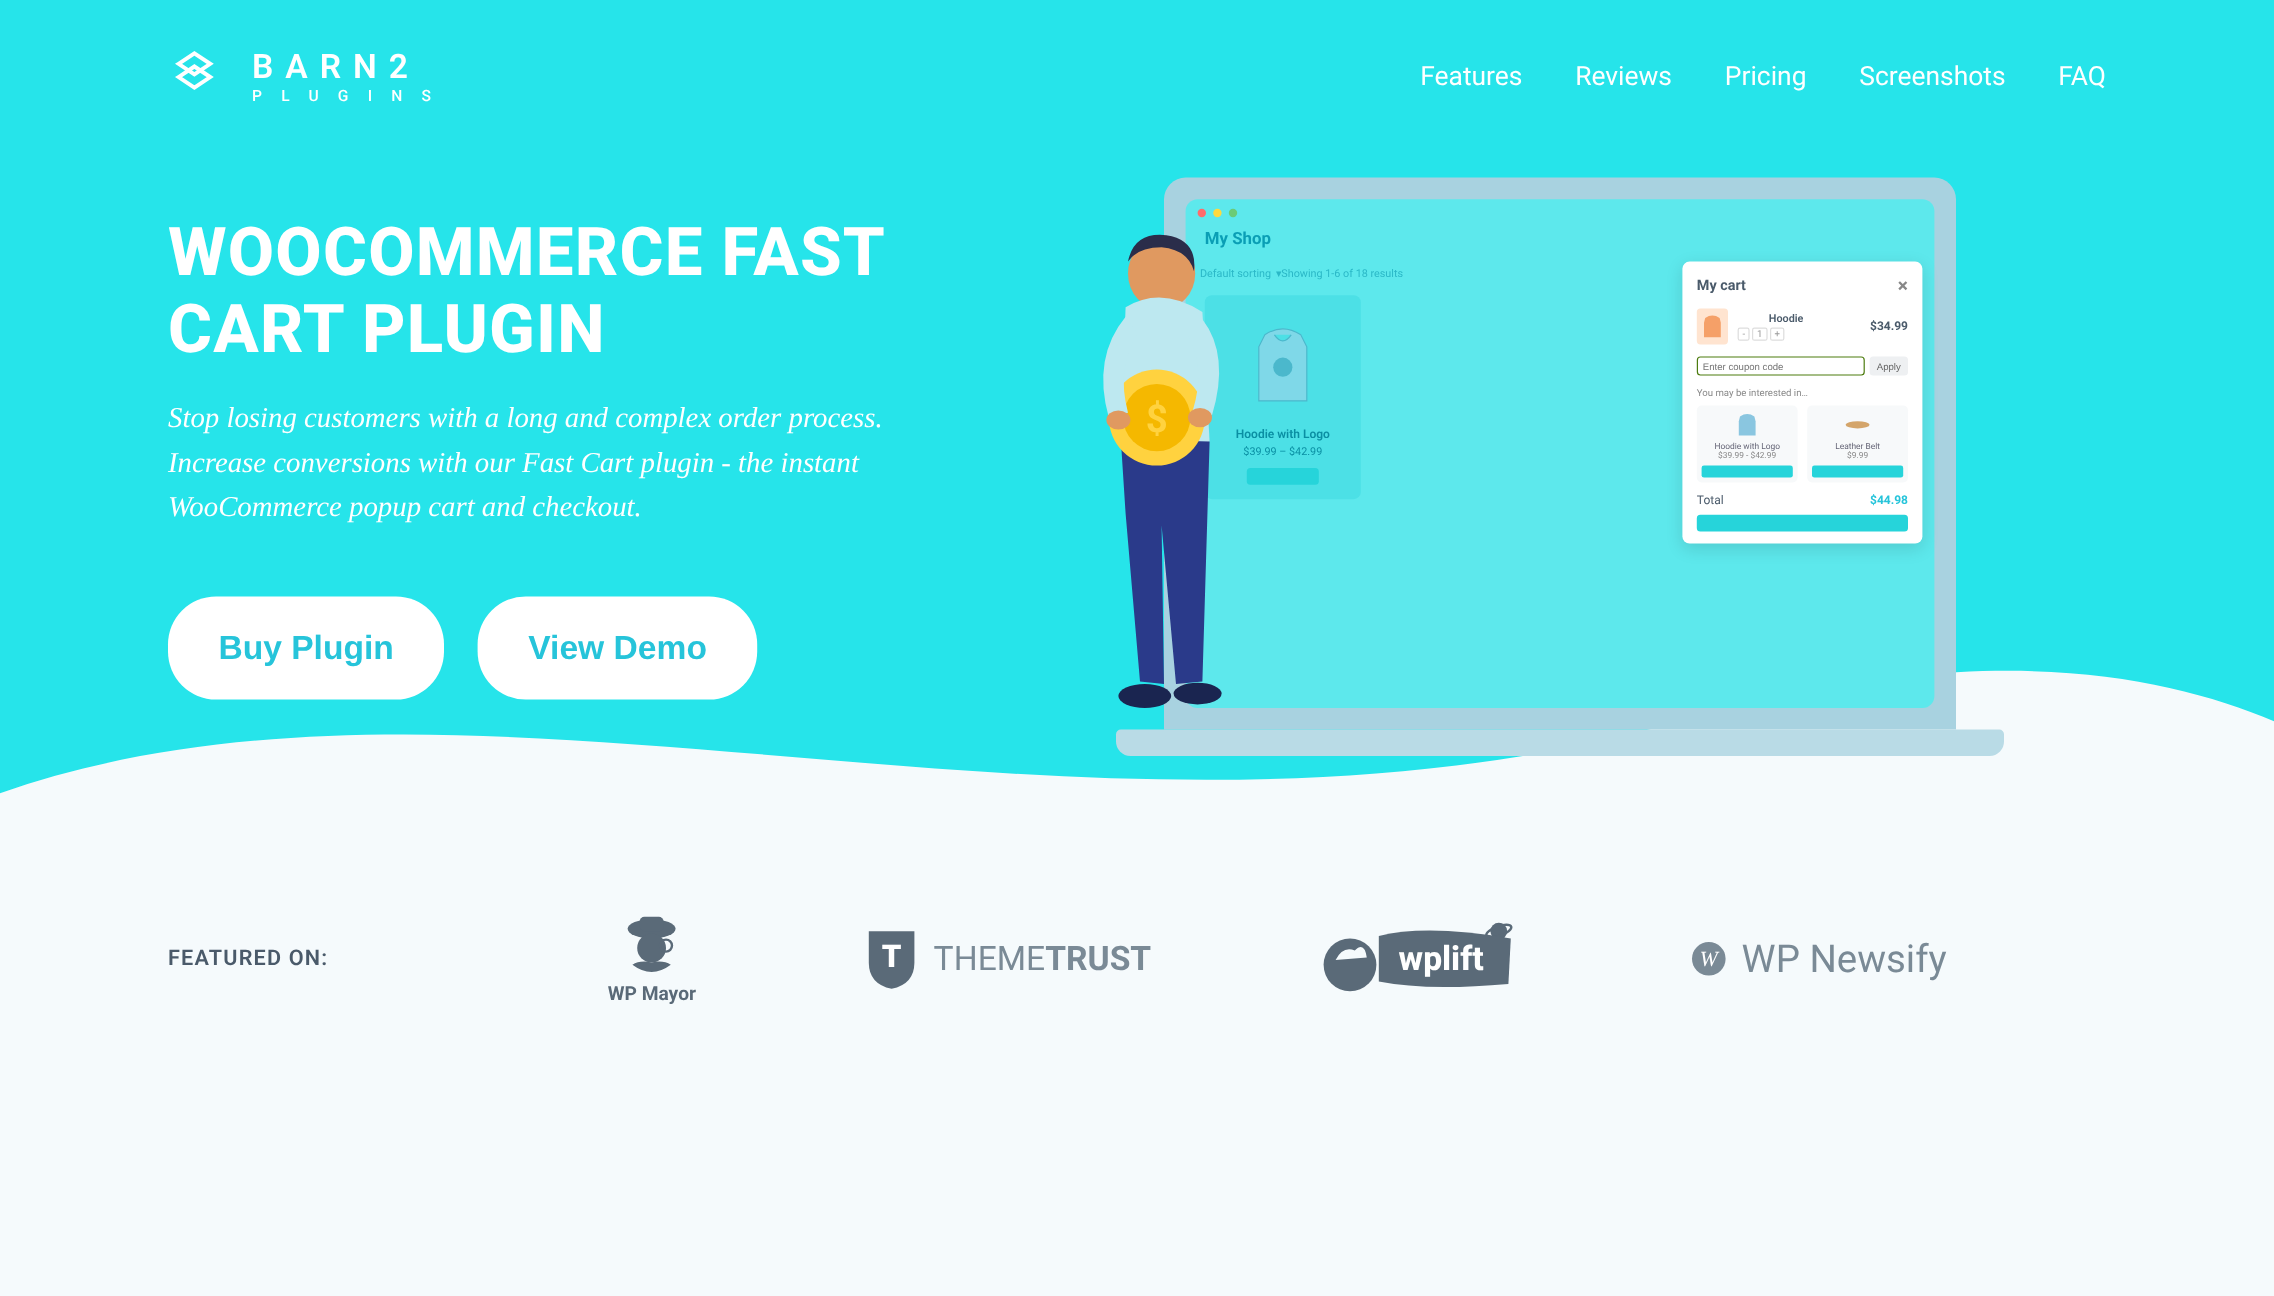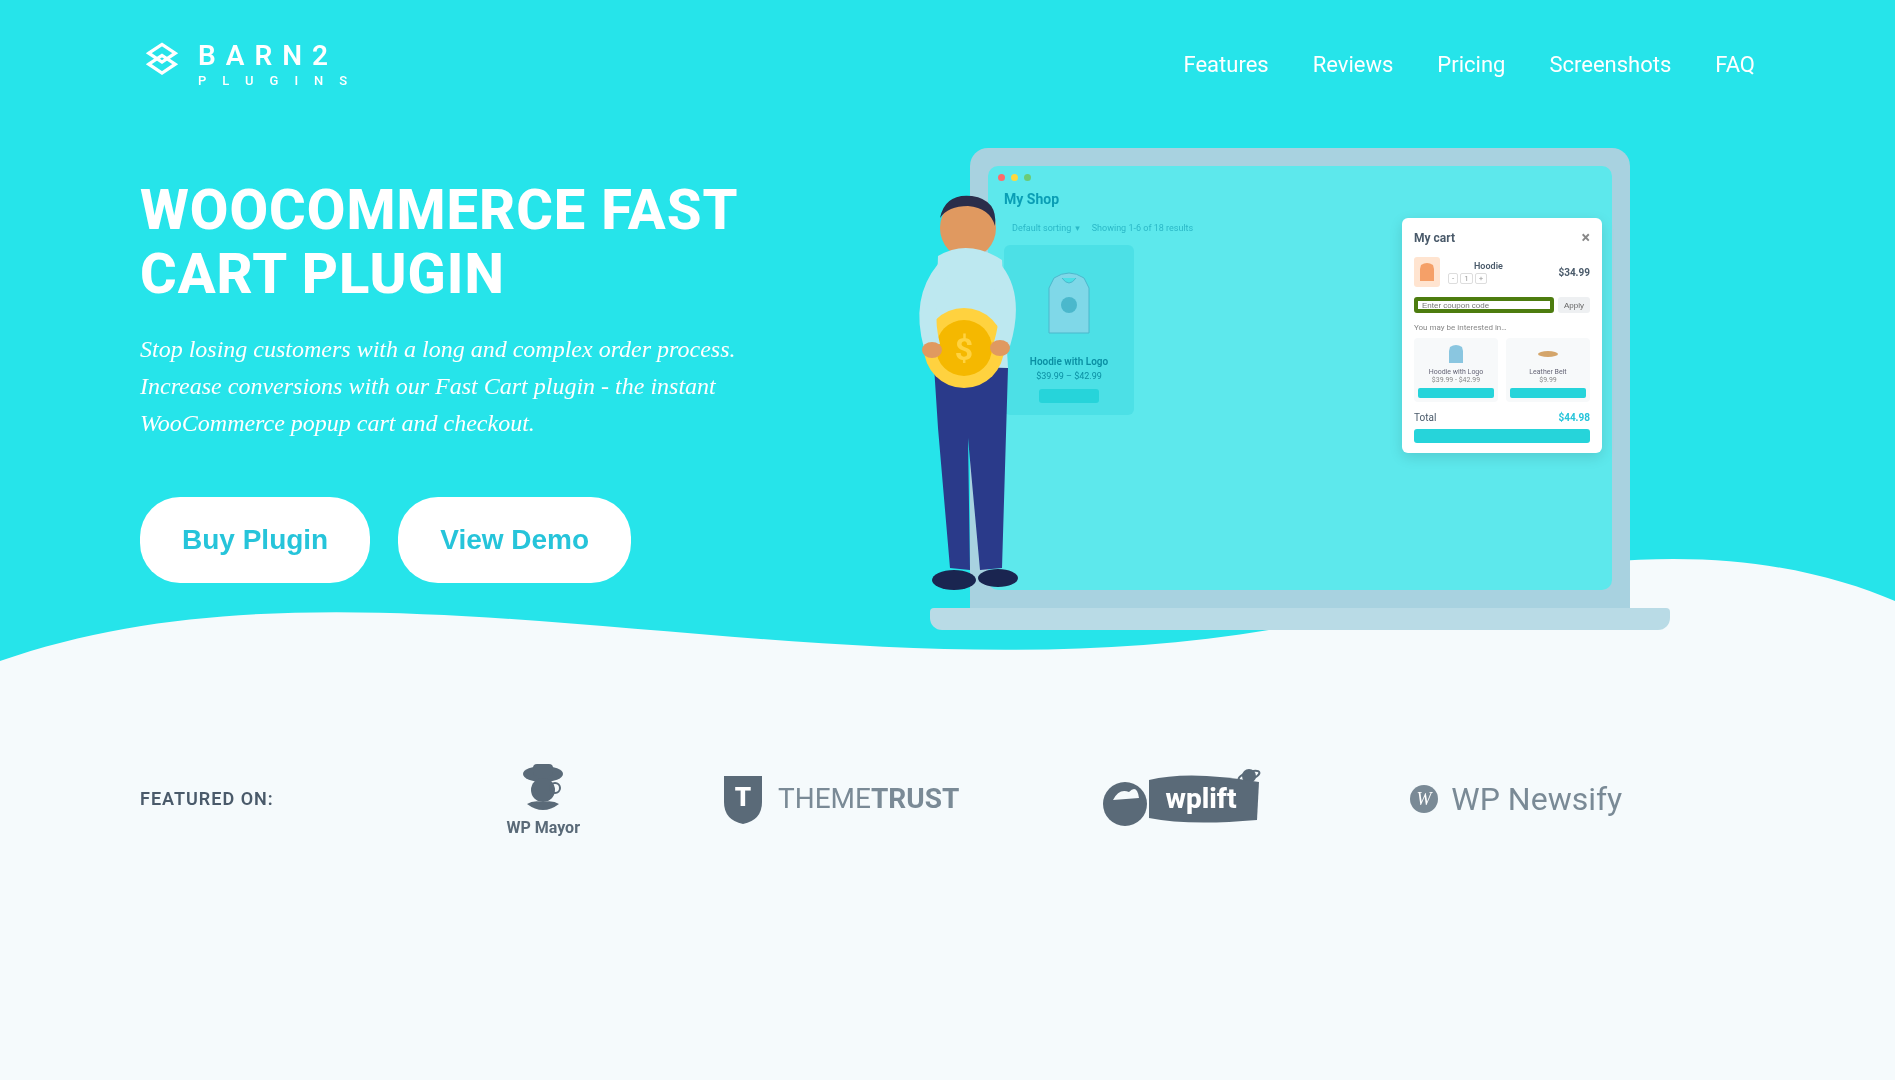--- a/index.html
+++ b/index.html
@@ -27,21 +27,21 @@
 }
 .nav {
   display: flex;
   justify-content: space-between;
   align-items: center;
   margin-bottom: 90px;
 }
 .logo {
   display: flex;
   align-items: center;
-  gap: 14px;
+  gap: 26px;
   color: #fff;
 }
 .logo-icon svg { width: 44px; height: 44px; }
 .logo-text { display: flex; flex-direction: column; line-height: 1; }
 .logo-title { font-size: 28px; font-weight: 600; letter-spacing: 10px; }
 .logo-sub { font-size: 13px; font-weight: 500; letter-spacing: 16px; margin-top: 4px; }
 .nav-links { display: flex; gap: 44px; }
 .nav-links a { color: #fff; text-decoration: none; font-size: 22px; font-weight: 400; }
 .hero-content { display: flex; gap: 40px; position: relative; z-index: 2; }
 .hero-left { flex: 0 0 650px; color: #fff; }
@@ -94,21 +94,21 @@
   border-radius: 10px;
   padding: 8px 10px 10px 10px;
   position: relative;
 }
 .browser-dots { display: flex; gap: 6px; margin-bottom: 10px; }
 .dot { width: 7px; height: 7px; border-radius: 50%; }
 .dot.r { background: #ff6b6b; }
 .dot.y { background: #ffd93d; }
 .dot.g { background: #6bcb77; }
 .shop-title { color: #0a9eb5; font-weight: 700; font-size: 14px; margin-bottom: 16px; margin-left: 6px; }
-.shop-filters { display: flex; gap: 12px; font-size: 9px; color: #2bb8c7; margin-bottom: 12px; margin-left: 14px; }
+.shop-filters { display: flex; font-size: 9px; color: #2bb8c7; margin-bottom: 12px; margin-left: 2px; }
 .filter { display: flex; align-items: center; gap: 4px; }
 .products { display: flex; gap: 14px; margin-left: 6px; }
 .product {
   width: 130px;
   background: #4ce0e6;
   border-radius: 6px;
   text-align: center;
   padding: 10px 8px 12px 8px;
 }
 .prod-img { width: 100%; height: 95px; display: flex; align-items: center; justify-content: center; }
@@ -132,21 +132,21 @@
 .cart-head { display: flex; justify-content: space-between; align-items: center; font-weight: 700; font-size: 12px; margin-bottom: 10px; }
 .cart-close { font-size: 16px; cursor: pointer; color: #888; }
 .cart-item { display: flex; align-items: center; gap: 8px; margin-bottom: 10px; }
 .cart-item-img { width: 26px; height: 30px; background: #ffe4d0; border-radius: 3px; display:flex;align-items:center;justify-content:center; }
 .cart-item-info { flex: 1; font-size: 9px; }
 .cart-item-name { font-weight: 600; padding-left: 26px; }
 .cart-qty { display:flex; gap:2px; margin-top:2px; font-size:8px; color:#999;}
 .cart-qty span { border:1px solid #ddd; padding:0 3px; border-radius:2px;}
 .cart-item-price { font-weight: 700; font-size: 10px; }
 .coupon-row { display: flex; gap: 4px; margin-bottom: 10px; }
-.coupon-input { flex:1; border:4px solid #4d7c0f; border-radius:3px; height:16px; font-size:8px; padding:0 4px; color:#bbb; }
+.coupon-input { flex:1; border:1px solid #4d7c0f; border-radius:3px; height:16px; font-size:8px; padding:0 4px; color:#bbb; }
 .coupon-btn { background:#eef0f2; border:none; font-size:8px; padding:0 6px; border-radius:3px; color:#666; }
 .cart-sugg-label { font-size: 8px; color: #888; margin-bottom: 6px; }
 .cart-sugg { display: flex; gap: 8px; margin-bottom: 10px; }
 .sugg { flex:1; background:#f7f9fa; border-radius:4px; padding:4px; text-align:center; }
 .sugg-img { height: 24px; display:flex; align-items:center; justify-content:center; }
 .sugg-name { font-size: 7px; color:#667; margin-top:2px; }
 .sugg-price { font-size: 7px; color:#888; }
 .sugg-btn { background:#26d4da; height:10px; width:100%; border-radius:2px; margin-top:4px; }
 .cart-total { display:flex; justify-content:space-between; font-size:10px; margin-bottom:6px; }
 .cart-total .tval { color:#26c4da; font-weight:700; }

